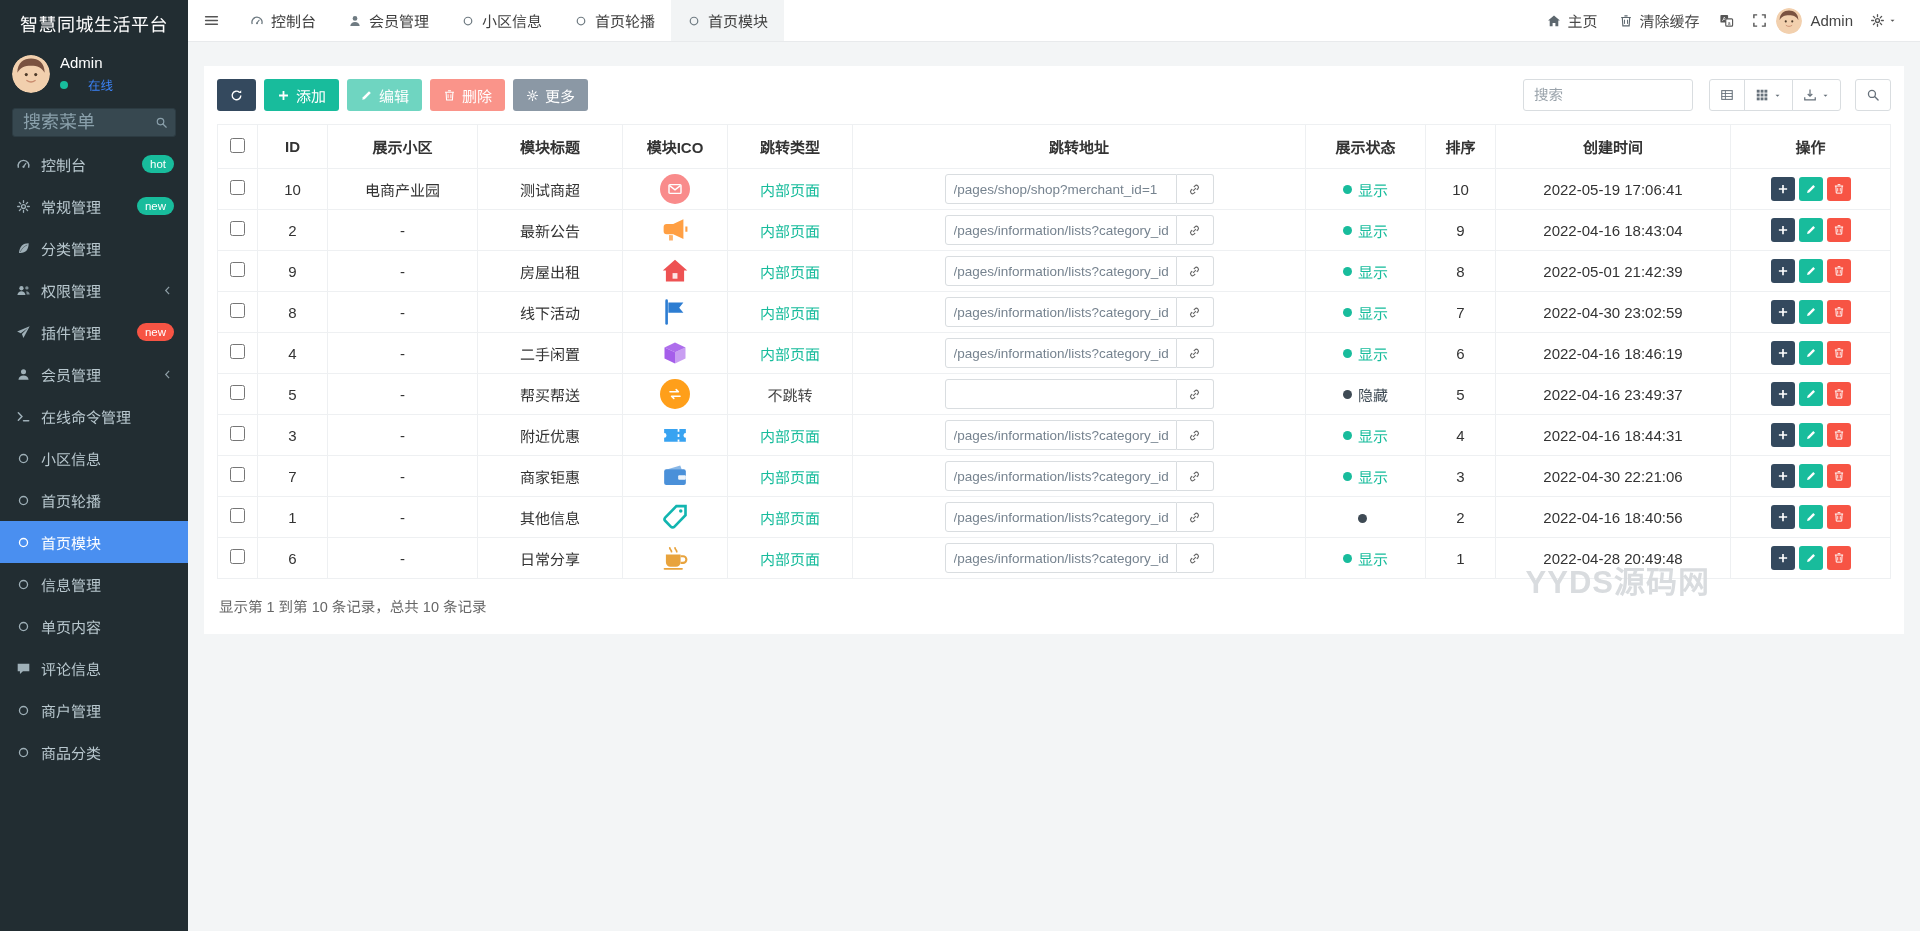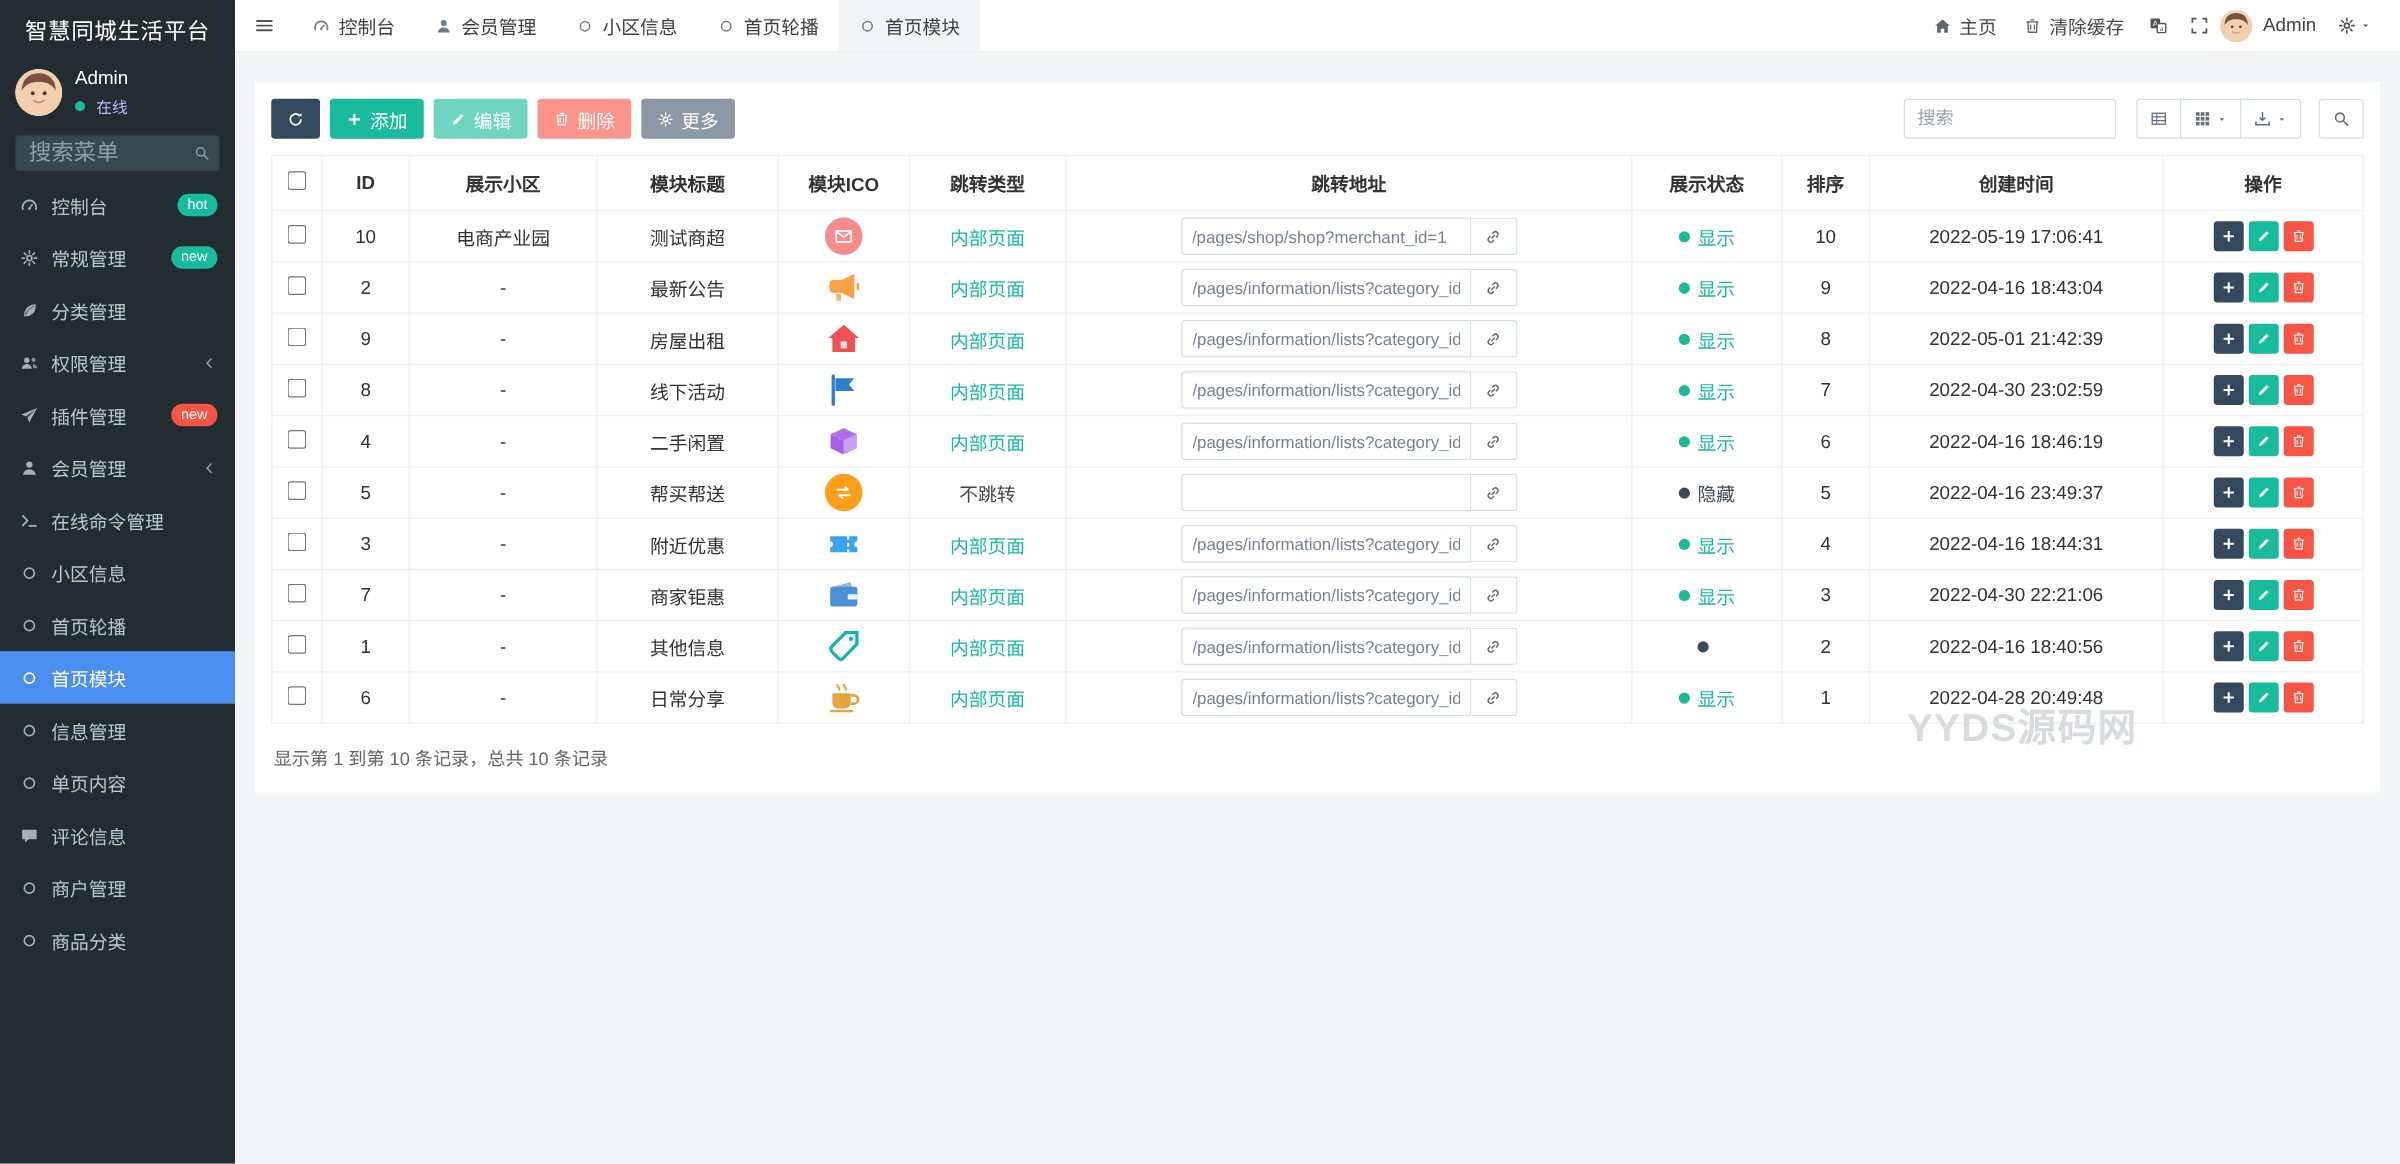--- a/index.html
+++ b/index.html
@@ -15,21 +15,21 @@
 
   
   .sidebar { position:absolute; left:0; top:0; width:188px; height:931px; background:var(--sidebar-bg,#222d32); color:#b8c7ce; z-index:3; }
   .brand { height:46px; display:flex; align-items:center; justify-content:center; color:#fff; font-size:18px; font-weight:500; letter-spacing:.5px; }
   .user-panel { display:flex; gap:10px; padding:8px 12px 4px; align-items:center; }
   .avatar { border-radius:50%; overflow:hidden; display:inline-flex; }
   .avatar svg { width:100%; height:100%; }
   .avatar-lg { width:38px; height:38px; }
   .avatar-sm { width:26px; height:26px; }
   .up-name { color:#fff; font-size:15px; margin-bottom:4px; }
-  .up-status { font-size:12.5px; color:#c4b5fd; display:flex; align-items:center; gap:9px; }
+  .up-status { font-size:12.5px; color:#3b82f6; display:flex; align-items:center; gap:20px; }
   .up-status .dot { width:8px; height:8px; border-radius:50%; background:var(--accent-green,#18bc9c); display:inline-block; }
   .side-search { margin:10px 12px 6px; position:relative; }
   .side-search input { width:100%; height:29px; background:#374850; border:1px solid #2c3b42; border-radius:3px; color:#cfd8dc; padding:0 28px 0 10px; font-size:18px; outline:none; font-family:inherit; }
   .side-search input::placeholder { color:#8aa0ab; }
   .ss-icon { position:absolute; right:8px; top:8px; width:13px; height:13px; color:#8aa0ab; }
   .side-menu { margin-top:6px; }
   .side-item { height:42px; display:flex; align-items:center; gap:10px; padding:0 14px 0 16px; font-size:15px; color:#b8c7ce; cursor:pointer; }
   .side-item .mi { width:15px; height:15px; color:#9fb0b8; }
   .side-item.active { background:var(--sidebar-active,#4a8ff0); color:#fff; }
   .side-item.active .mi { color:#fff; }

